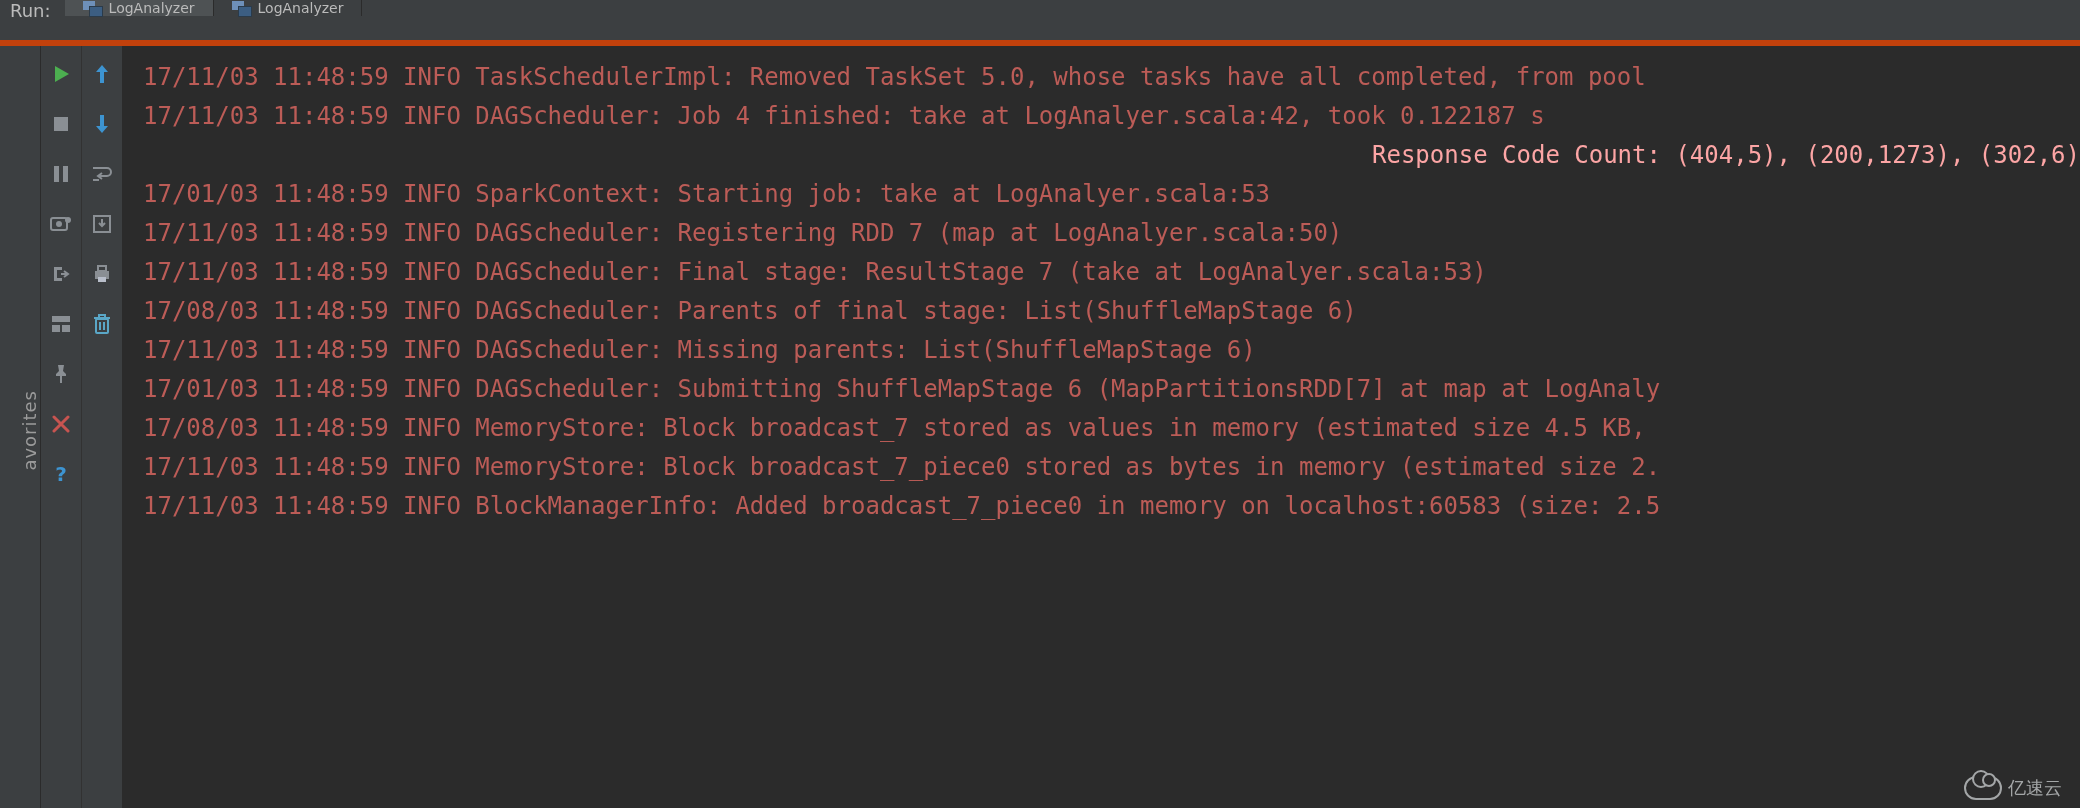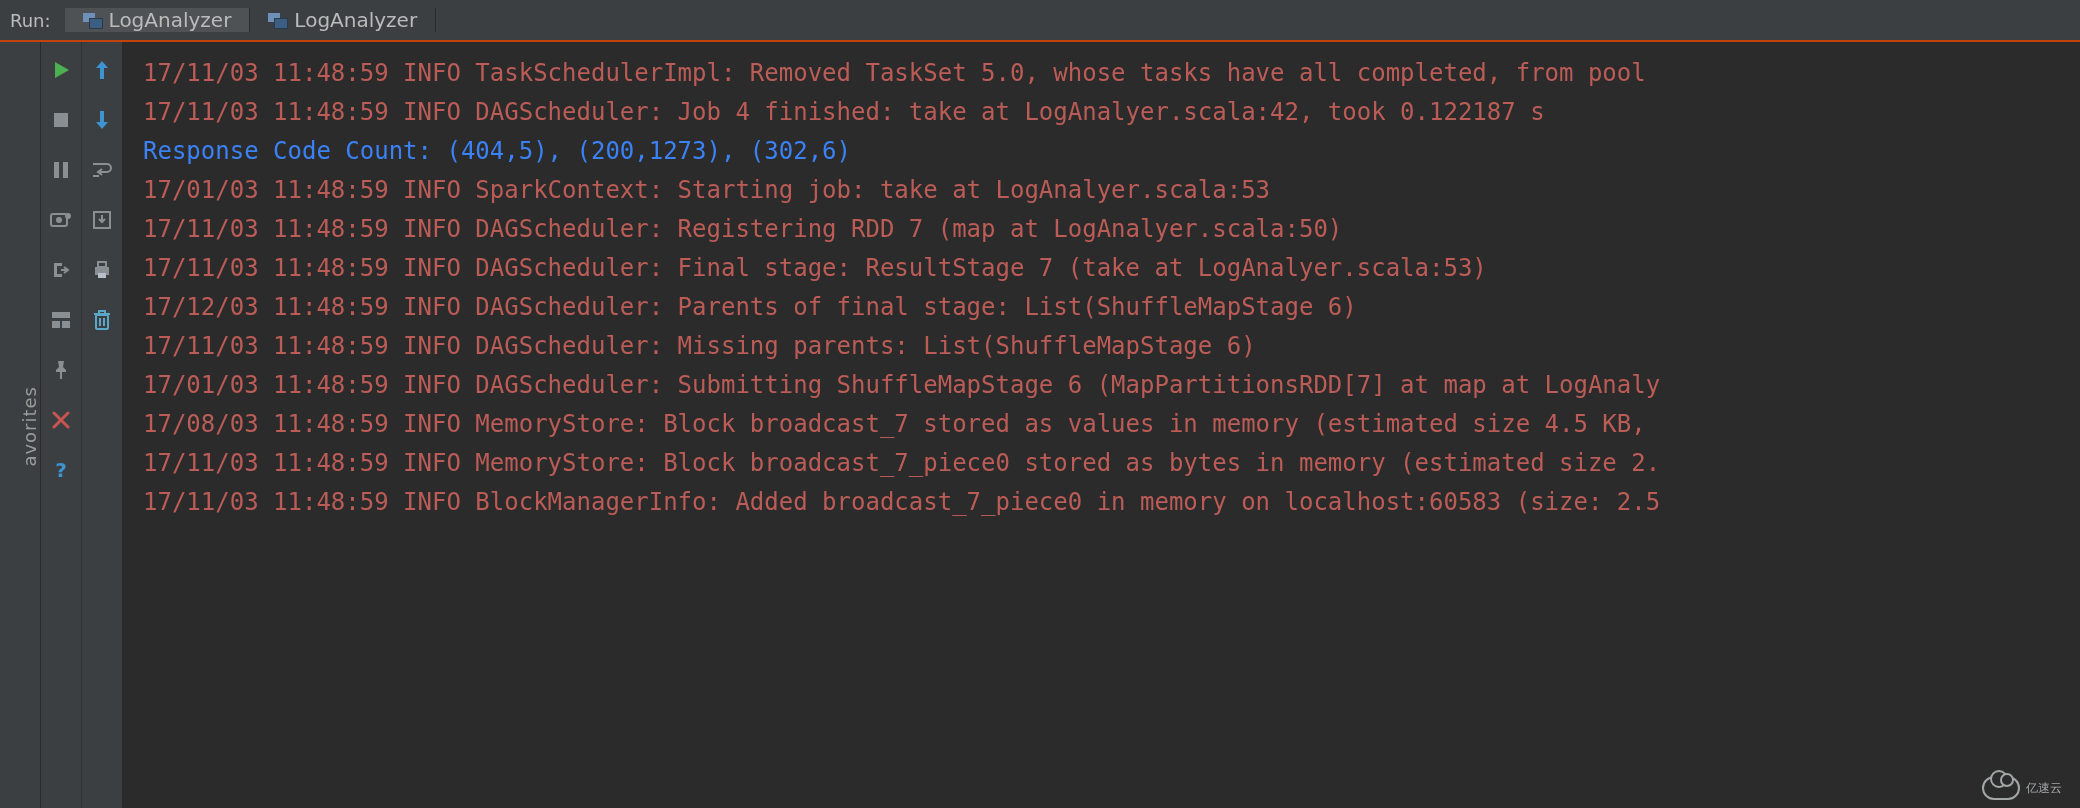--- a/index.html
+++ b/index.html
@@ -1,38 +1,38 @@
 <!DOCTYPE html>
 <html><head>
 <meta charset="utf-8">
 <style>
   html,body{margin:0;padding:0;width:2080px;height:808px;background:#2b2b2b;font-family:"DejaVu Sans","Segoe UI",sans-serif;overflow:hidden;color:#bbb;}
   
-  .tabbar{height:40px;display:flex;align-items:center;background:#3c3f41;border-bottom:2px solid #c2410c;}
+  .tabbar{height:40px;display:flex;align-items:flex-start;background:#3c3f41;border-bottom:6px solid #c2410c;}
   .run-label{display:flex;align-items:center;padding:0 14px 0 10px;color:#bbbbbb;font-size:18px;}
-  .tab{display:flex;align-items:center;gap:8px;padding:0 18px;color:#bbbbbb;font-size:20px;cursor:pointer;border-right:1px solid #2b2b2b;}
+  .tab{display:flex;align-items:center;gap:8px;padding:0 18px;color:#bbbbbb;font-size:14px;cursor:pointer;border-right:1px solid #2b2b2b;}
   .tab.active{background:#4e5254;}
   .tab .app-ic{display:inline-block;position:relative;width:18px;height:14px;}
   .tab .app-ic::before{content:"";position:absolute;left:0;top:0;width:12px;height:9px;background:#6e90b9;}
   .tab .app-ic::after{content:"";position:absolute;left:6px;top:5px;width:12px;height:9px;background:#3c5e82;border:1px solid #2b3b4a;}
   
   .body{display:flex;height:calc(808px - 40px);}
   .left-rail{width:40px;background:#3c3f41;border-right:1px solid #2b2b2b;display:flex;align-items:center;justify-content:flex-end;}
   .left-rail span{writing-mode:vertical-rl;transform:rotate(180deg);color:#9b9b9b;font-size:18px;letter-spacing:1px;}
   .gutters{display:flex;flex-direction:row;}
   .gutter-col{width:40px;background:#3c3f41;display:flex;flex-direction:column;align-items:center;padding-top:14px;gap:22px;border-right:1px solid #323232;}
   .gutter-col:last-of-type{border-right:1px solid #2b2b2b;}
   .ibtn{width:28px;height:28px;display:flex;align-items:center;justify-content:center;cursor:pointer;color:#9aa0a6;}
   .ibtn svg{display:block;}
   
   .console{flex:1;background:#2b2b2b;padding:12px 0 0 20px;overflow:hidden;}
   .console .line{font-family:"DejaVu Sans Mono","Menlo","Consolas",monospace;font-size:24px;line-height:39px;white-space:pre;color:#bc5c57;}
-  .console .line.stdout{color:#3b82f6;}
+  .console .line.stdout{color:#fca5a5;text-align:right;}
   
-  .wm{position:absolute;right:18px;bottom:8px;color:#d7dadc;font-size:12px;opacity:.7;display:flex;align-items:center;gap:6px;}
+  .wm{position:absolute;right:18px;bottom:8px;color:#d7dadc;font-size:18px;opacity:.7;display:flex;align-items:center;gap:6px;}
   .wm .cloud{width:34px;height:20px;border:2px solid #d7dadc;border-radius:12px;position:relative;}
   .wm .cloud::before{content:"";position:absolute;top:-8px;left:6px;width:14px;height:14px;border:2px solid #d7dadc;border-radius:50%;background:#2b2b2b;}
   .wm .cloud::after{content:"";position:absolute;top:-5px;left:16px;width:10px;height:10px;border:2px solid #d7dadc;border-radius:50%;background:#2b2b2b;}
 </style>
 </head>
 <body>
 
 <div class="tabbar">
   <div class="run-label">Run:</div>
 
@@ -152,21 +152,21 @@
     </div>
   </div>
 
   <div class="console">
     <div class="line">17/11/03 11:48:59 INFO TaskSchedulerImpl: Removed TaskSet 5.0, whose tasks have all completed, from pool </div>
     <div class="line">17/11/03 11:48:59 INFO DAGScheduler: Job 4 finished: take at LogAnalyer.scala:42, took 0.122187 s</div>
     <div class="line stdout">Response Code Count: (404,5), (200,1273), (302,6)</div>
     <div class="line">17/01/03 11:48:59 INFO SparkContext: Starting job: take at LogAnalyer.scala:53</div>
     <div class="line">17/11/03 11:48:59 INFO DAGScheduler: Registering RDD 7 (map at LogAnalyer.scala:50)</div>
     <div class="line">17/11/03 11:48:59 INFO DAGScheduler: Final stage: ResultStage 7 (take at LogAnalyer.scala:53)</div>
-    <div class="line">17/12/03 11:48:59 INFO DAGScheduler: Parents of final stage: List(ShuffleMapStage 6)</div>
+    <div class="line">17/08/03 11:48:59 INFO DAGScheduler: Parents of final stage: List(ShuffleMapStage 6)</div>
     <div class="line">17/11/03 11:48:59 INFO DAGScheduler: Missing parents: List(ShuffleMapStage 6)</div>
     <div class="line">17/01/03 11:48:59 INFO DAGScheduler: Submitting ShuffleMapStage 6 (MapPartitionsRDD[7] at map at LogAnaly</div>
     <div class="line">17/08/03 11:48:59 INFO MemoryStore: Block broadcast_7 stored as values in memory (estimated size 4.5 KB, </div>
     <div class="line">17/11/03 11:48:59 INFO MemoryStore: Block broadcast_7_piece0 stored as bytes in memory (estimated size 2.</div>
     <div class="line">17/11/03 11:48:59 INFO BlockManagerInfo: Added broadcast_7_piece0 in memory on localhost:60583 (size: 2.5</div>
   </div>
 </div>
 
 <div class="wm">
   <span class="cloud"></span>

